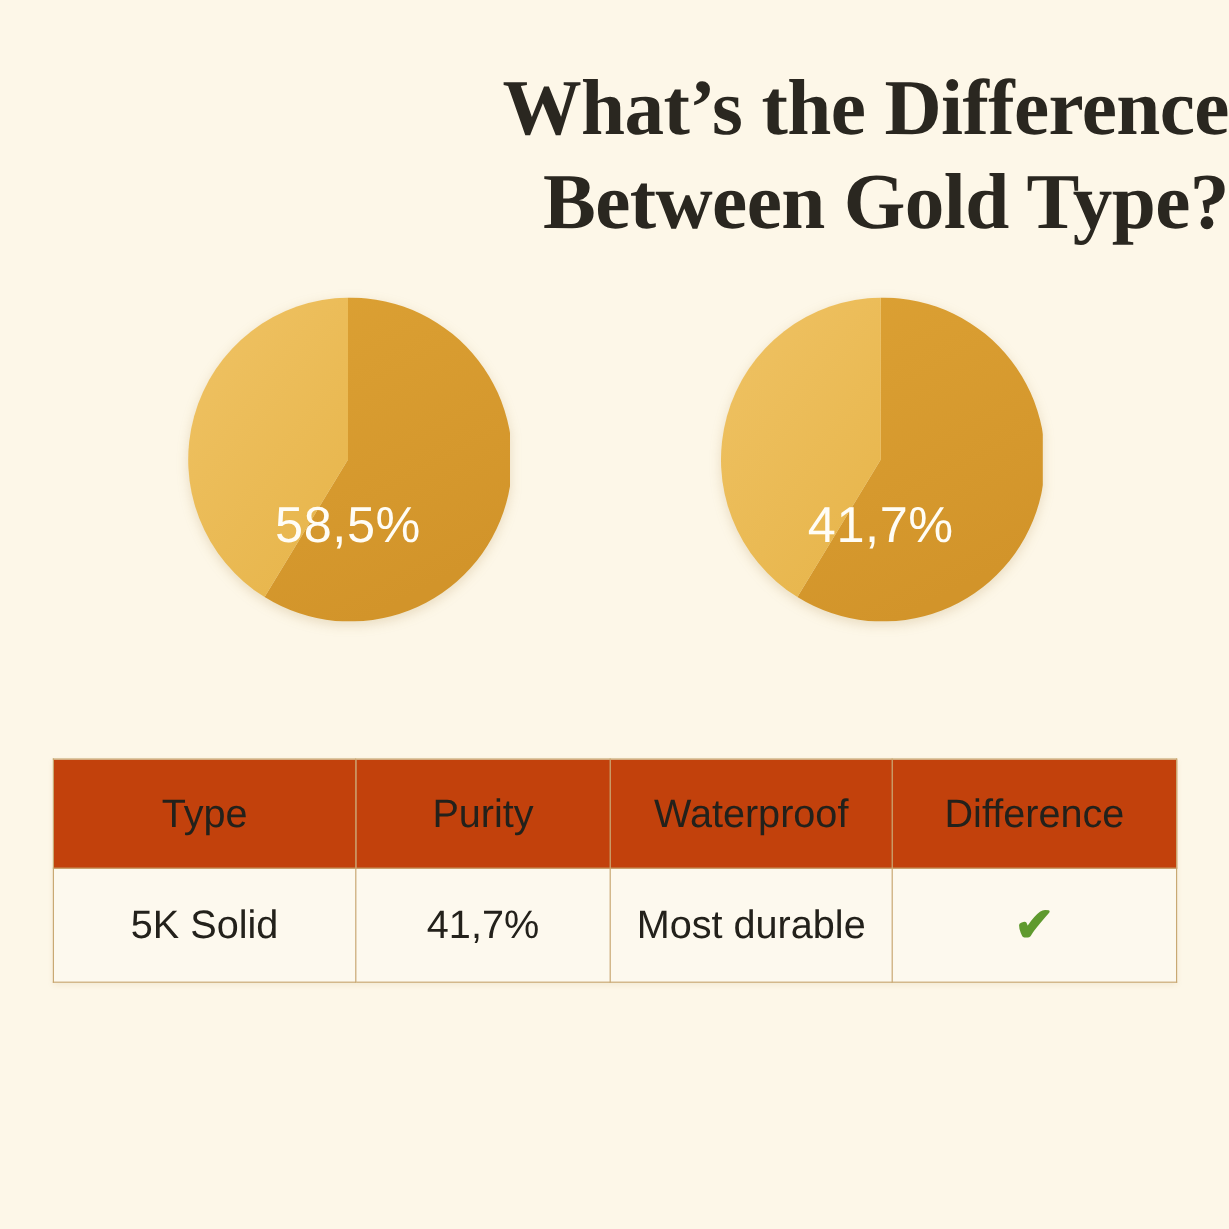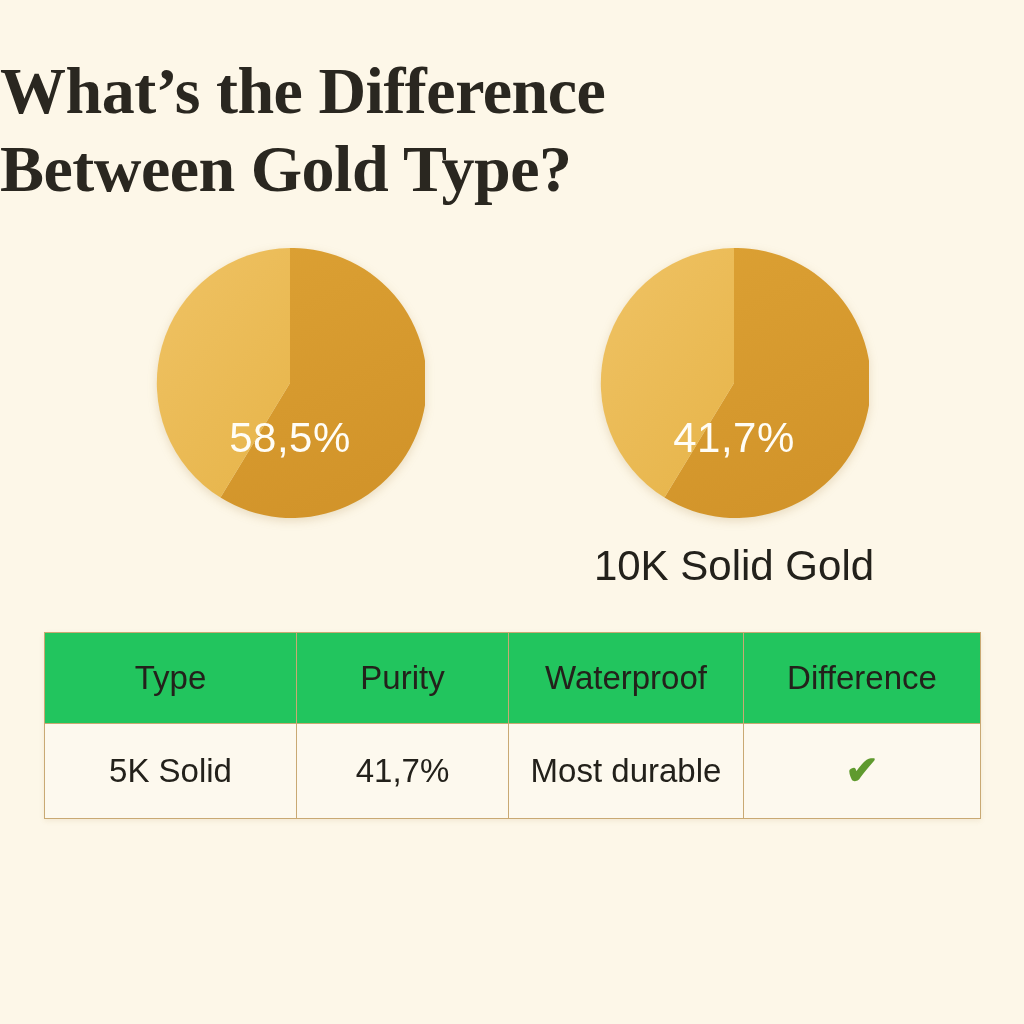--- a/index.html
+++ b/index.html
@@ -14,21 +14,21 @@
     overflow: hidden;
     position: relative;
   }
 
   
   #title-block {
     position: absolute;
     left: 0;
     top: 52px;
     width: 1024px;
-    text-align: left;
+    text-align: right;
   }
   .title-line {
     font-family: "Liberation Serif", "DejaVu Serif", serif;
     font-weight: bold;
     font-size: 66px;
     line-height: 78px;
     letter-spacing: -0.5px;
     color: #2A2720;
     white-space: nowrap;
   }
@@ -96,21 +96,21 @@
   #spec-table col.c2 { width: 235px; }
   #spec-table col.c3 { width: 237px; }
 
   #spec-table th, #spec-table td {
     border: 1px solid #C9A973;
     text-align: center;
     color: #23211B;
     font-family: "Liberation Sans", sans-serif;
   }
   #spec-table thead th {
-    background: #22c55e;
+    background: #c2410c;
     height: 88px;
     font-size: 33px;
     font-weight: 400;
   }
   #spec-table tbody td {
     background: #FDF9EE;
     height: 92px;
     font-size: 33px;
     font-weight: 400;
   }
@@ -165,21 +165,20 @@
           <linearGradient id="gLight2" x1="0.1" y1="0" x2="0.8" y2="1">
             <stop offset="0%" stop-color="#EFC263"></stop>
             <stop offset="100%" stop-color="#E7B54B"></stop>
           </linearGradient>
         </defs>
         <path d="M135 135 L135 0 A135 135 0 1 1 65.5 249.6 Z" fill="url(#gDark2)"></path>
         <path d="M135 135 L65.5 249.6 A135 135 0 0 1 135 0 Z" fill="url(#gLight2)"></path>
       </svg>
       <div class="pie-value">41,7%</div>
     </div>
-    <div class="pie-caption">10K Solid Gold</div>
   </div>
 
 </div>
 
 <table id="spec-table">
   <colgroup>
     <col class="c0">
       <col class="c1">
       <col class="c2">
       <col class="c3">

